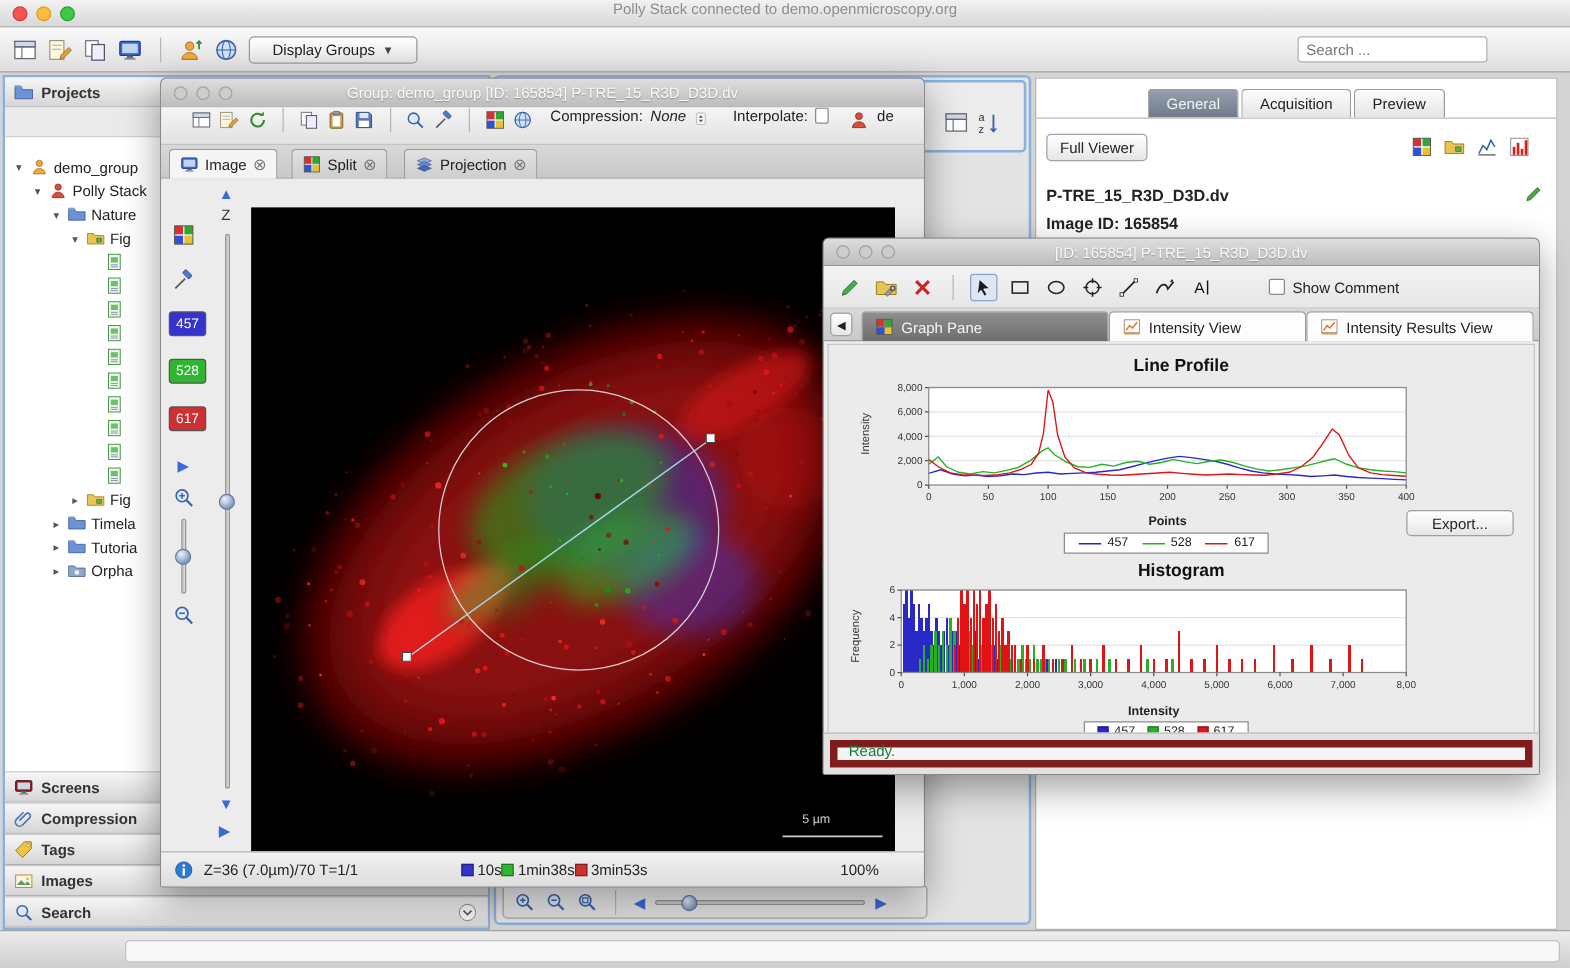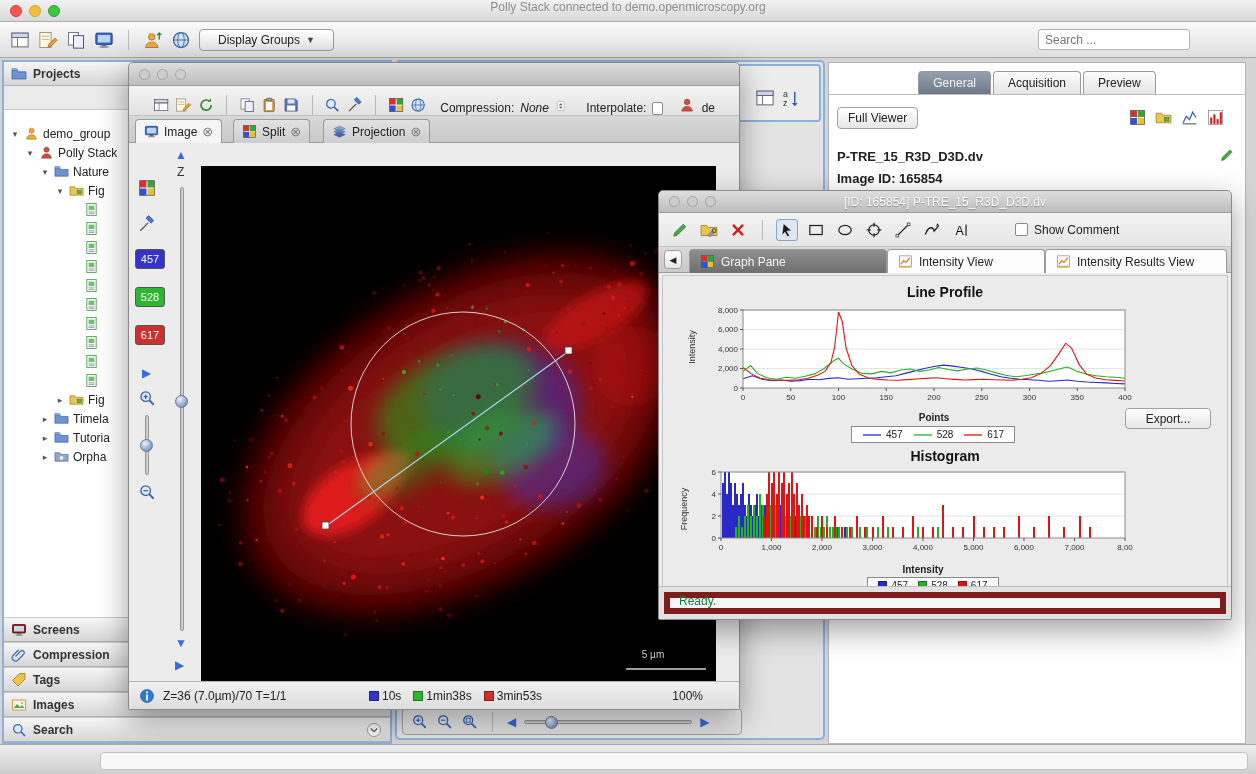--- a/index.html
+++ b/index.html
@@ -34,21 +34,21 @@
   #side-panels{position:absolute;left:0;right:0;bottom:0}
   .phead{height:25px;border-top:1px solid #c8c8c8;position:relative}
   .pic{width:16px;height:16px;display:inline-block}
   .pic svg{width:100%;height:100%}
   .pchev{position:absolute;right:8px;top:4px;width:16px;height:16px}
   
   .window{border:1px solid #8a8a8a;border-radius:5px 5px 2px 2px;box-shadow:0 10px 30px rgba(0,0,0,.38);background:#ececec}
   .wtitle{height:23px;background:linear-gradient(#dedede,#bdbdbd);border-bottom:1px solid #9a9a9a;border-radius:5px 5px 0 0;display:flex;align-items:center;justify-content:center;font-size:12px;color:#fbfbfb;text-shadow:0 1px 1px rgba(0,0,0,.3);position:relative}
   
   #viewer-window{left:128px;top:62px;width:612px;height:648px;z-index:4}
-  #viewer-toolbar{position:absolute;left:0;top:23px;width:100%;height:30px;background:linear-gradient(#f4f4f4,#e2e2e2);border-bottom:1px solid #c2c2c2;display:flex;align-items:flex-end;padding:0 24px;gap:6px;overflow:hidden}
+  #viewer-toolbar{position:absolute;left:0;top:23px;width:100%;height:30px;background:linear-gradient(#f4f4f4,#e2e2e2);border-bottom:1px solid #c2c2c2;display:flex;align-items:flex-start;padding:0 24px;gap:6px;overflow:hidden}
   .lbl{font-size:12px;color:#222}
   .ital{font-style:italic}
   .cbox{width:13px;height:13px;border:1px solid #8a8a8a;background:#fff;border-radius:2px;display:inline-block}
   #viewer-tabs{position:absolute;left:0;top:53px;width:100%;height:27px;background:linear-gradient(#d8d8d8,#c9c9c9);border-bottom:1px solid #9d9d9d}
   .vtab{position:absolute;top:3px;height:24px;display:flex;align-items:center;gap:5px;padding:0 8px;border:1px solid #9a9a9a;border-bottom:none;border-radius:4px 4px 0 0;font-size:12px;background:linear-gradient(#e2e2e2,#cdcdcd)}
   .vtab.sel{background:#f5f5f5}
   .tabic{width:15px;height:15px;display:inline-block}
   .tabic svg{width:100%;height:100%}
   .tclose{color:#787878;font-size:13px;line-height:13px}
   #viewer-body{position:absolute;left:0;top:80px;width:100%;bottom:28px;background:#ececec}
@@ -491,20 +491,21 @@
   <div class="abs" style="left:8px;top:108px;font-weight:bold;font-size:13px">Image ID: 165854</div>
 </div>
 
 <div id="viewer-window" class="abs window">
   <div class="wtitle">
     <div class="dots" style="top:6px">
       <span class="dot d-gray"></span>
       <span class="dot d-gray"></span>
       <span class="dot d-gray"></span>
     </div>
+    <span>Group: demo_group [ID: 165854] P-TRE_15_R3D_D3D.dv</span>
   </div>
   <div id="viewer-toolbar">
     <span class="tbi">
         <svg viewBox="0 0 16 16">
           <rect x="1.5" y="2.5" width="13" height="11" fill="#fff" stroke="#667" stroke-width=".8"></rect>
           <rect x="1.5" y="2.5" width="13" height="3.5" fill="#cdd8ea" stroke="#667" stroke-width=".7"></rect>
           <line x1="1.5" y1="6" x2="14.5" y2="6" stroke="#667" stroke-width=".7"></line>
           <line x1="6" y1="6" x2="6" y2="13.5" stroke="#667" stroke-width=".7"></line>
         </svg>
       </span>
@@ -925,21 +926,21 @@
   </div>
   <div id="viewer-status">
     <span class="tbi" style="width:16px;height:16px">
         <svg viewBox="0 0 16 16">
           <circle cx="8" cy="8" r="6.5" fill="#2a7ad8" stroke="#1a4a90" stroke-width=".6"></circle>
           <rect x="7.1" y="6.5" width="1.8" height="6" fill="#fff"></rect>
           <circle cx="8" cy="4.4" r="1.1" fill="#fff"></circle>
         </svg>
       </span>
     <span>Z=36 (7.0µm)/70 T=1/1</span>
-    <span id="time-legend" style="position:absolute;left:240px;display:flex;gap:12px;align-items:center">
+    <span id="time-legend" style="position:absolute;left:240px;display:flex;align-items:center">
         <span style="display: inline-flex; align-items: center; gap: 3px;">
           <span class="sq" style="background: rgb(52, 52, 204);"></span>
           <span>10s</span>
         </span>
         <span style="display: inline-flex; align-items: center; gap: 3px;">
           <span class="sq" style="background: rgb(47, 181, 47);"></span>
           <span>1min38s</span>
         </span>
         <span style="display: inline-flex; align-items: center; gap: 3px;">
           <span class="sq" style="background: rgb(204, 48, 48);"></span>

